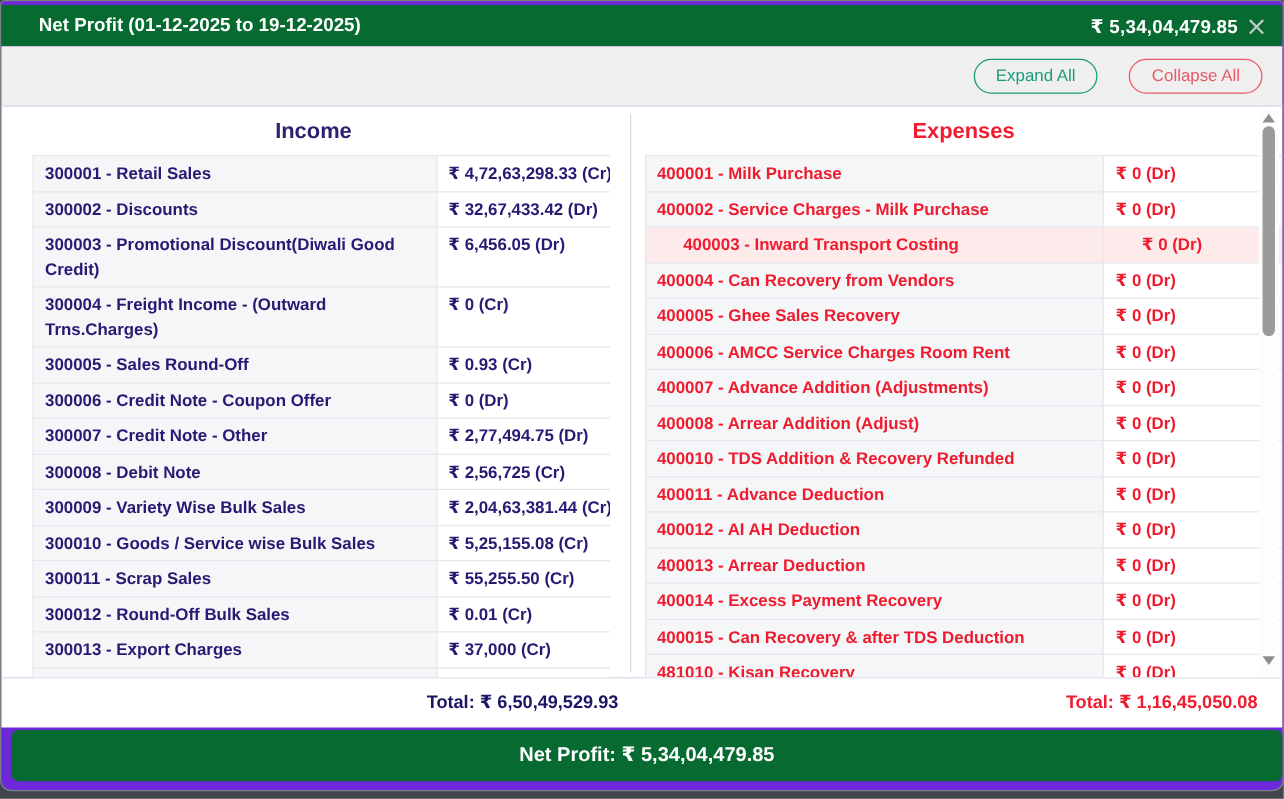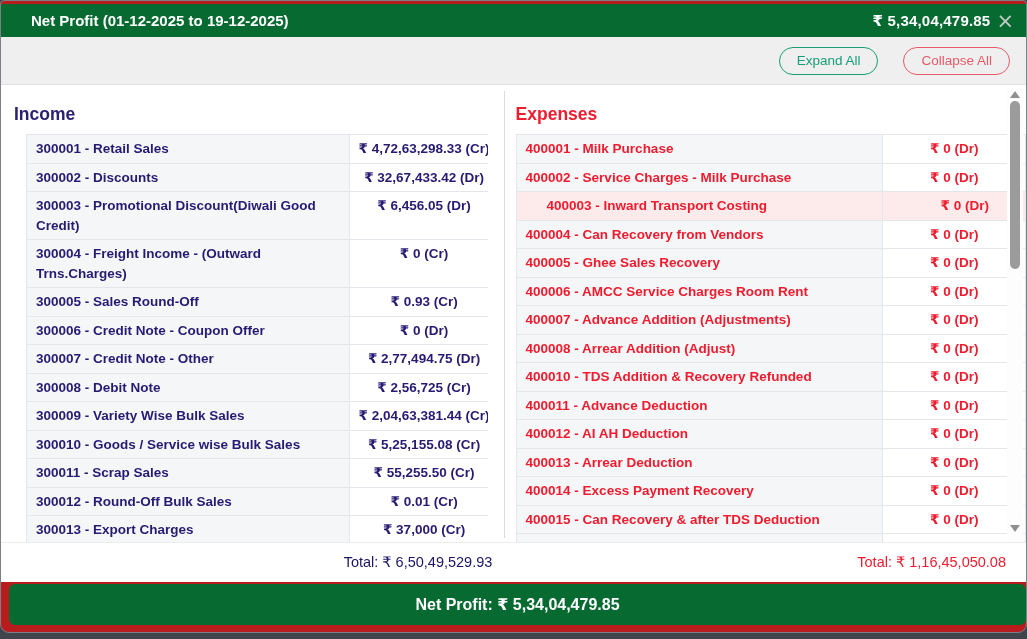--- a/index.html
+++ b/index.html
@@ -5,21 +5,21 @@
   * { box-sizing: border-box; }
   html, body { margin: 0; padding: 0; }
   body {
     width: 1027px; height: 639px;
     background: #40444c;
     font-family: "Liberation Sans", "DejaVu Sans", sans-serif;
     overflow: hidden;
   }
   .modal {
     width: 1027px; height: 633px;
-    background: #b91c1c;
+    background: #6d28d9;
     border: 1px solid #7d8187;
     border-radius: 4px 4px 9px 9px;
     overflow: hidden;
     display: flex; flex-direction: column;
     padding-top: 3px;
   }
   
   .titlebar {
     height: 33px; flex: 0 0 33px;
     background: #076b31;
@@ -60,22 +60,22 @@
     background: #fff;
     position: relative;
     overflow: hidden;
     display: flex; align-items: flex-start;
     padding-left: 13px;
   }
   .col { overflow: hidden; }
   .col-income   { width: 475px; }
   .col-expenses { width: 512px; }
   .col h2 {
-    margin: 19px 0 9px 0;
-    text-align: left;
+    margin: 9px 0 9px 0;
+    text-align: center;
     font-size: 17.5px; font-weight: bold;
   }
   .col-income h2   { color: #2b2171; }
   .col-expenses h2 { color: #ee1c2e; }
   .vdivider {
     width: 1px; align-self: stretch;
     background: #d9dbde;
     margin: 6px 11px 4px 16px;
   }
   table {
@@ -83,21 +83,21 @@
     border-collapse: collapse;
     font-size: 13.5px; font-weight: bold;
   }
   td {
     border: 1px solid #e3e6ea;
     padding: 4px 9px;
     line-height: 19.5px;
     vertical-align: top;
   }
   td.label { width: 72%; background: #f5f6f8; }
-  td.value { width: 28%; background: #ffffff; text-align: center; white-space: nowrap; }
+  td.value { width: 28%; background: #ffffff; text-align: left; white-space: nowrap; }
   .col-income   table { color: #261a73; margin-left: 12px; }
   .col-expenses table { color: #ee1c2e; }
   tr.highlight td.label, tr.highlight td.value { background: #fdeaea; padding-left: 30px; }
   
   .scrollbar {
     position: absolute; top: 2px; bottom: 2px; right: 3px; width: 16px;
     background: #fdfdfd;
   }
   .scroll-arrow {
     position: absolute; left: 3px;
@@ -110,21 +110,21 @@
   .scroll-thumb {
     position: absolute; top: 14px; left: 3px;
     width: 10px; height: 168px;
     background: #9b9b9b; border-radius: 5px;
   }
   
   .totals {
     flex: 0 0 40px; position: relative;
     background: #fff;
     border-top: 1px solid #ececec;
-    font-size: 14.5px; font-weight: normal;
+    font-size: 14.5px; font-weight: bold;
   }
   .total-income {
     position: absolute; top: 11px; left: 417px;
     transform: translateX(-50%);
     color: #1b1566; white-space: nowrap;
   }
   .total-expenses {
     position: absolute; top: 11px; right: 20px;
     color: #ee1c2e; white-space: nowrap; margin-left: 41px;
   }

